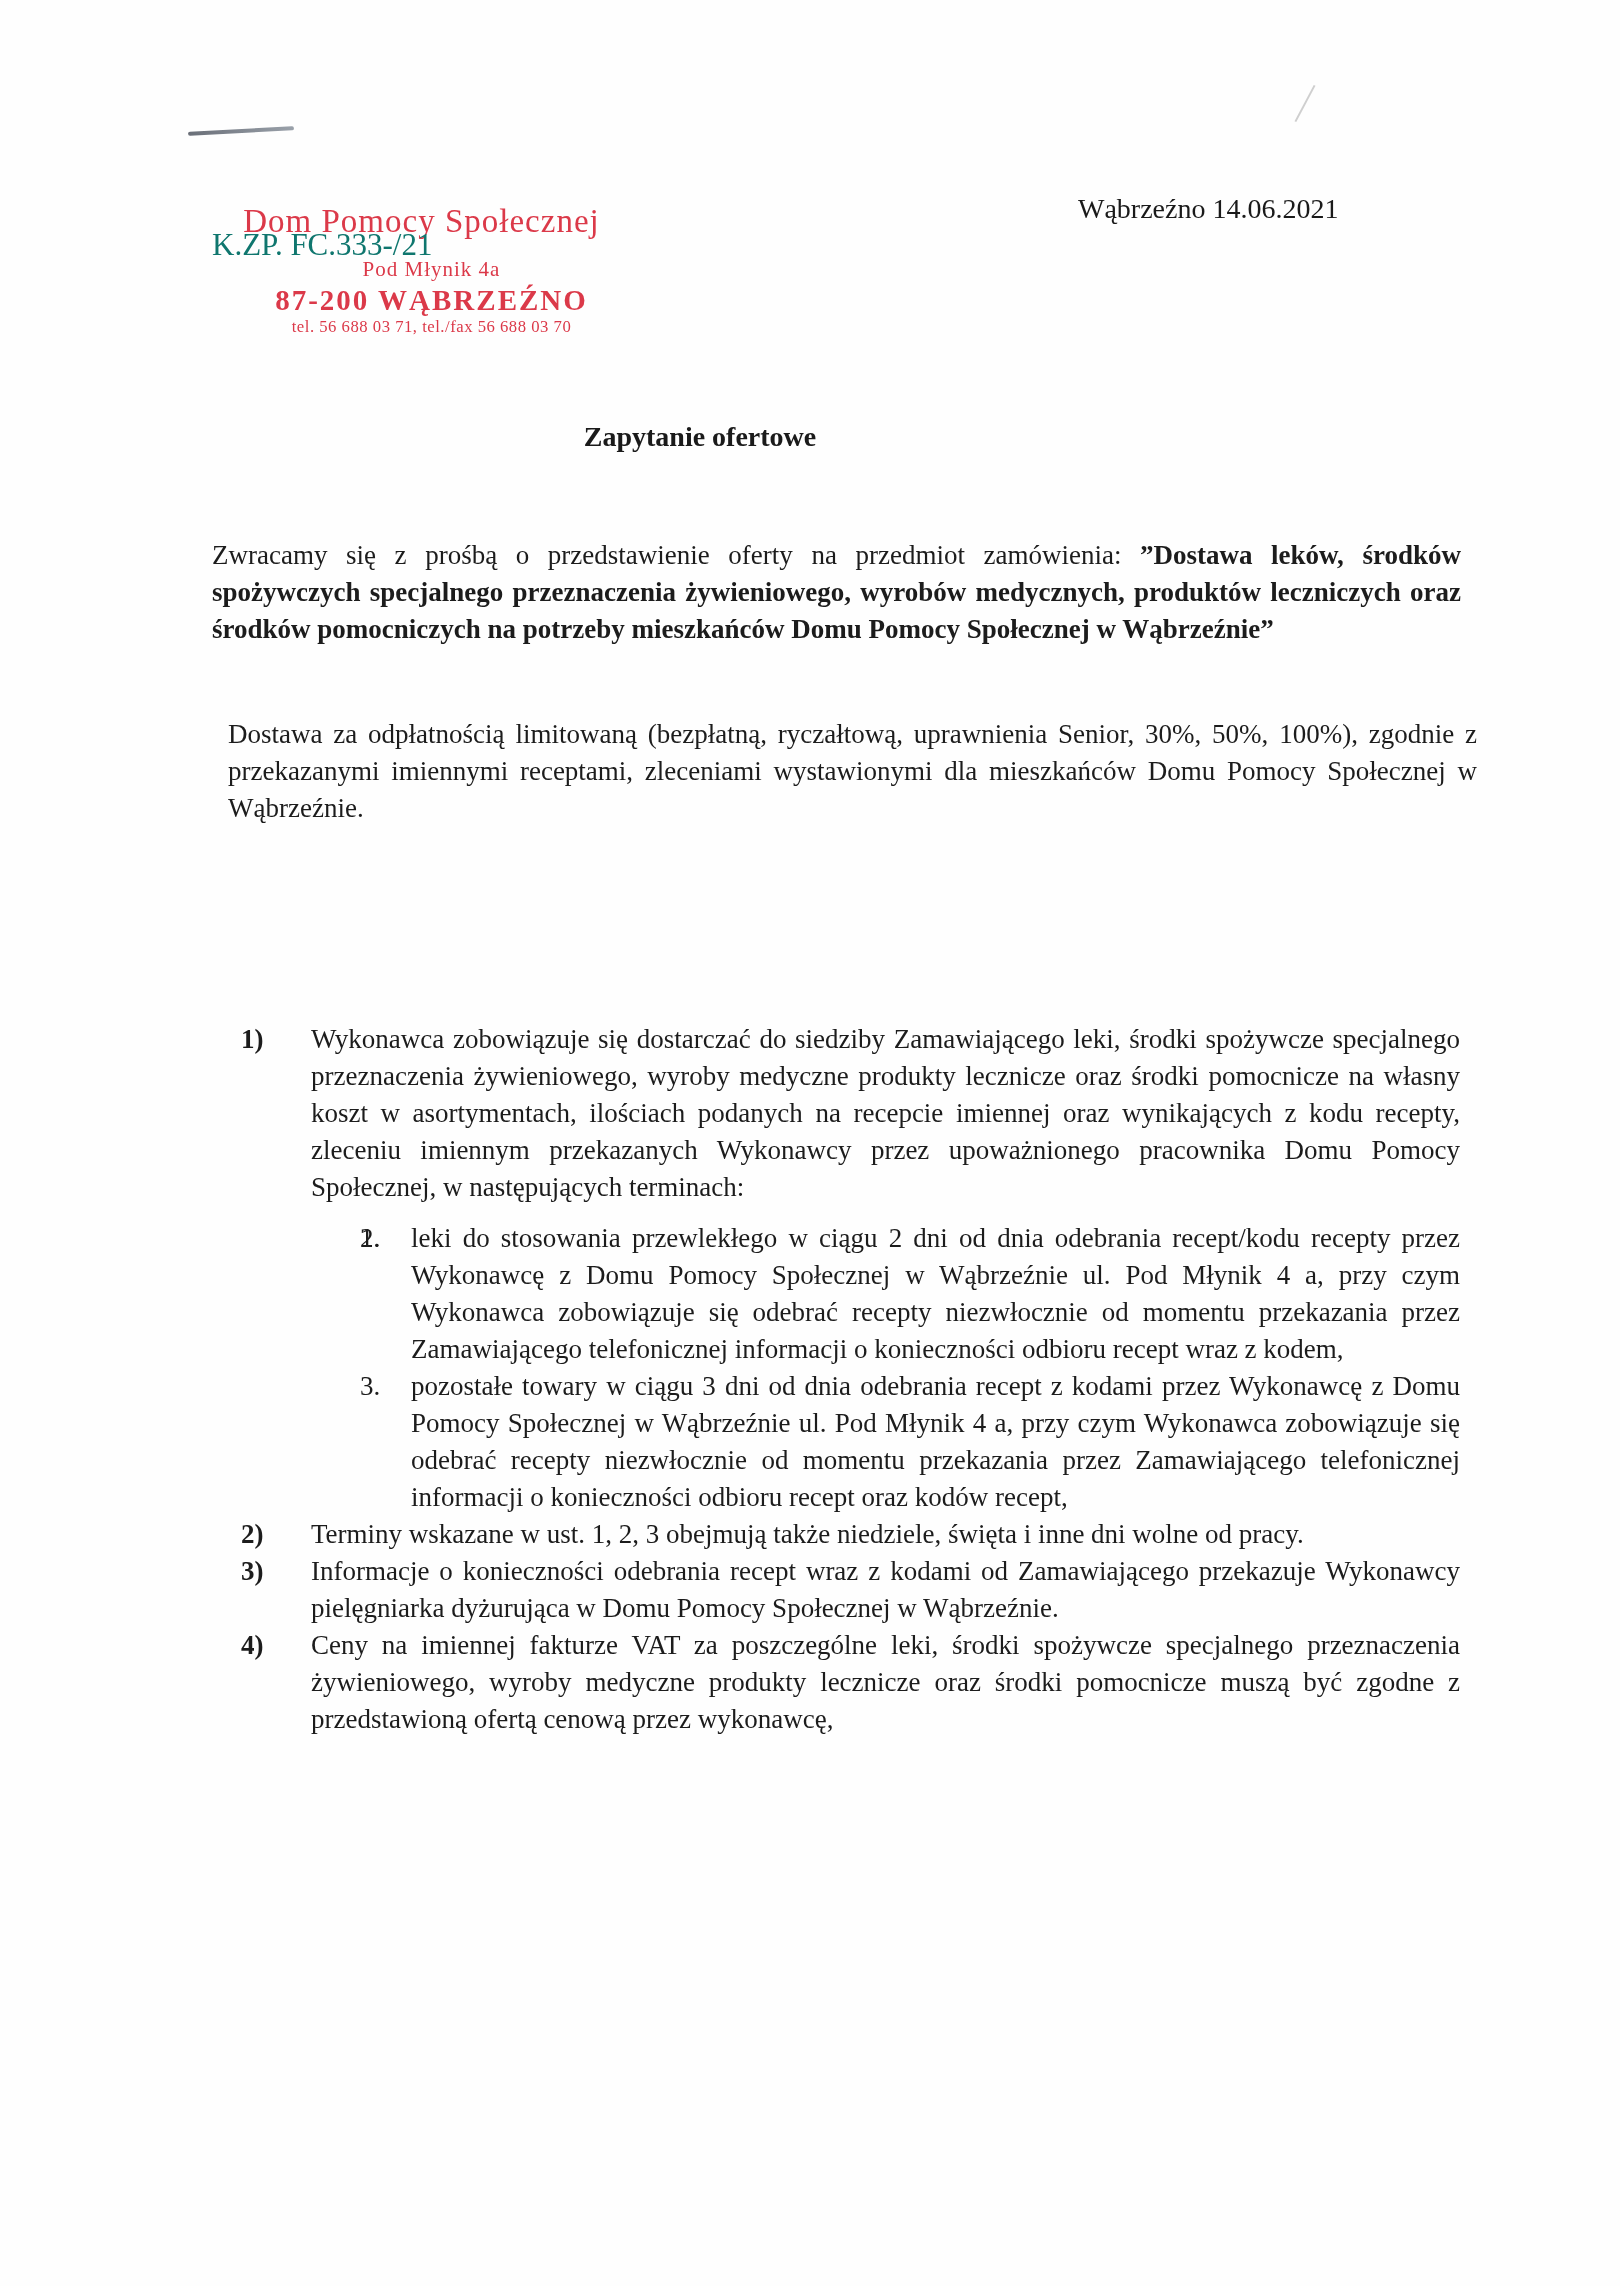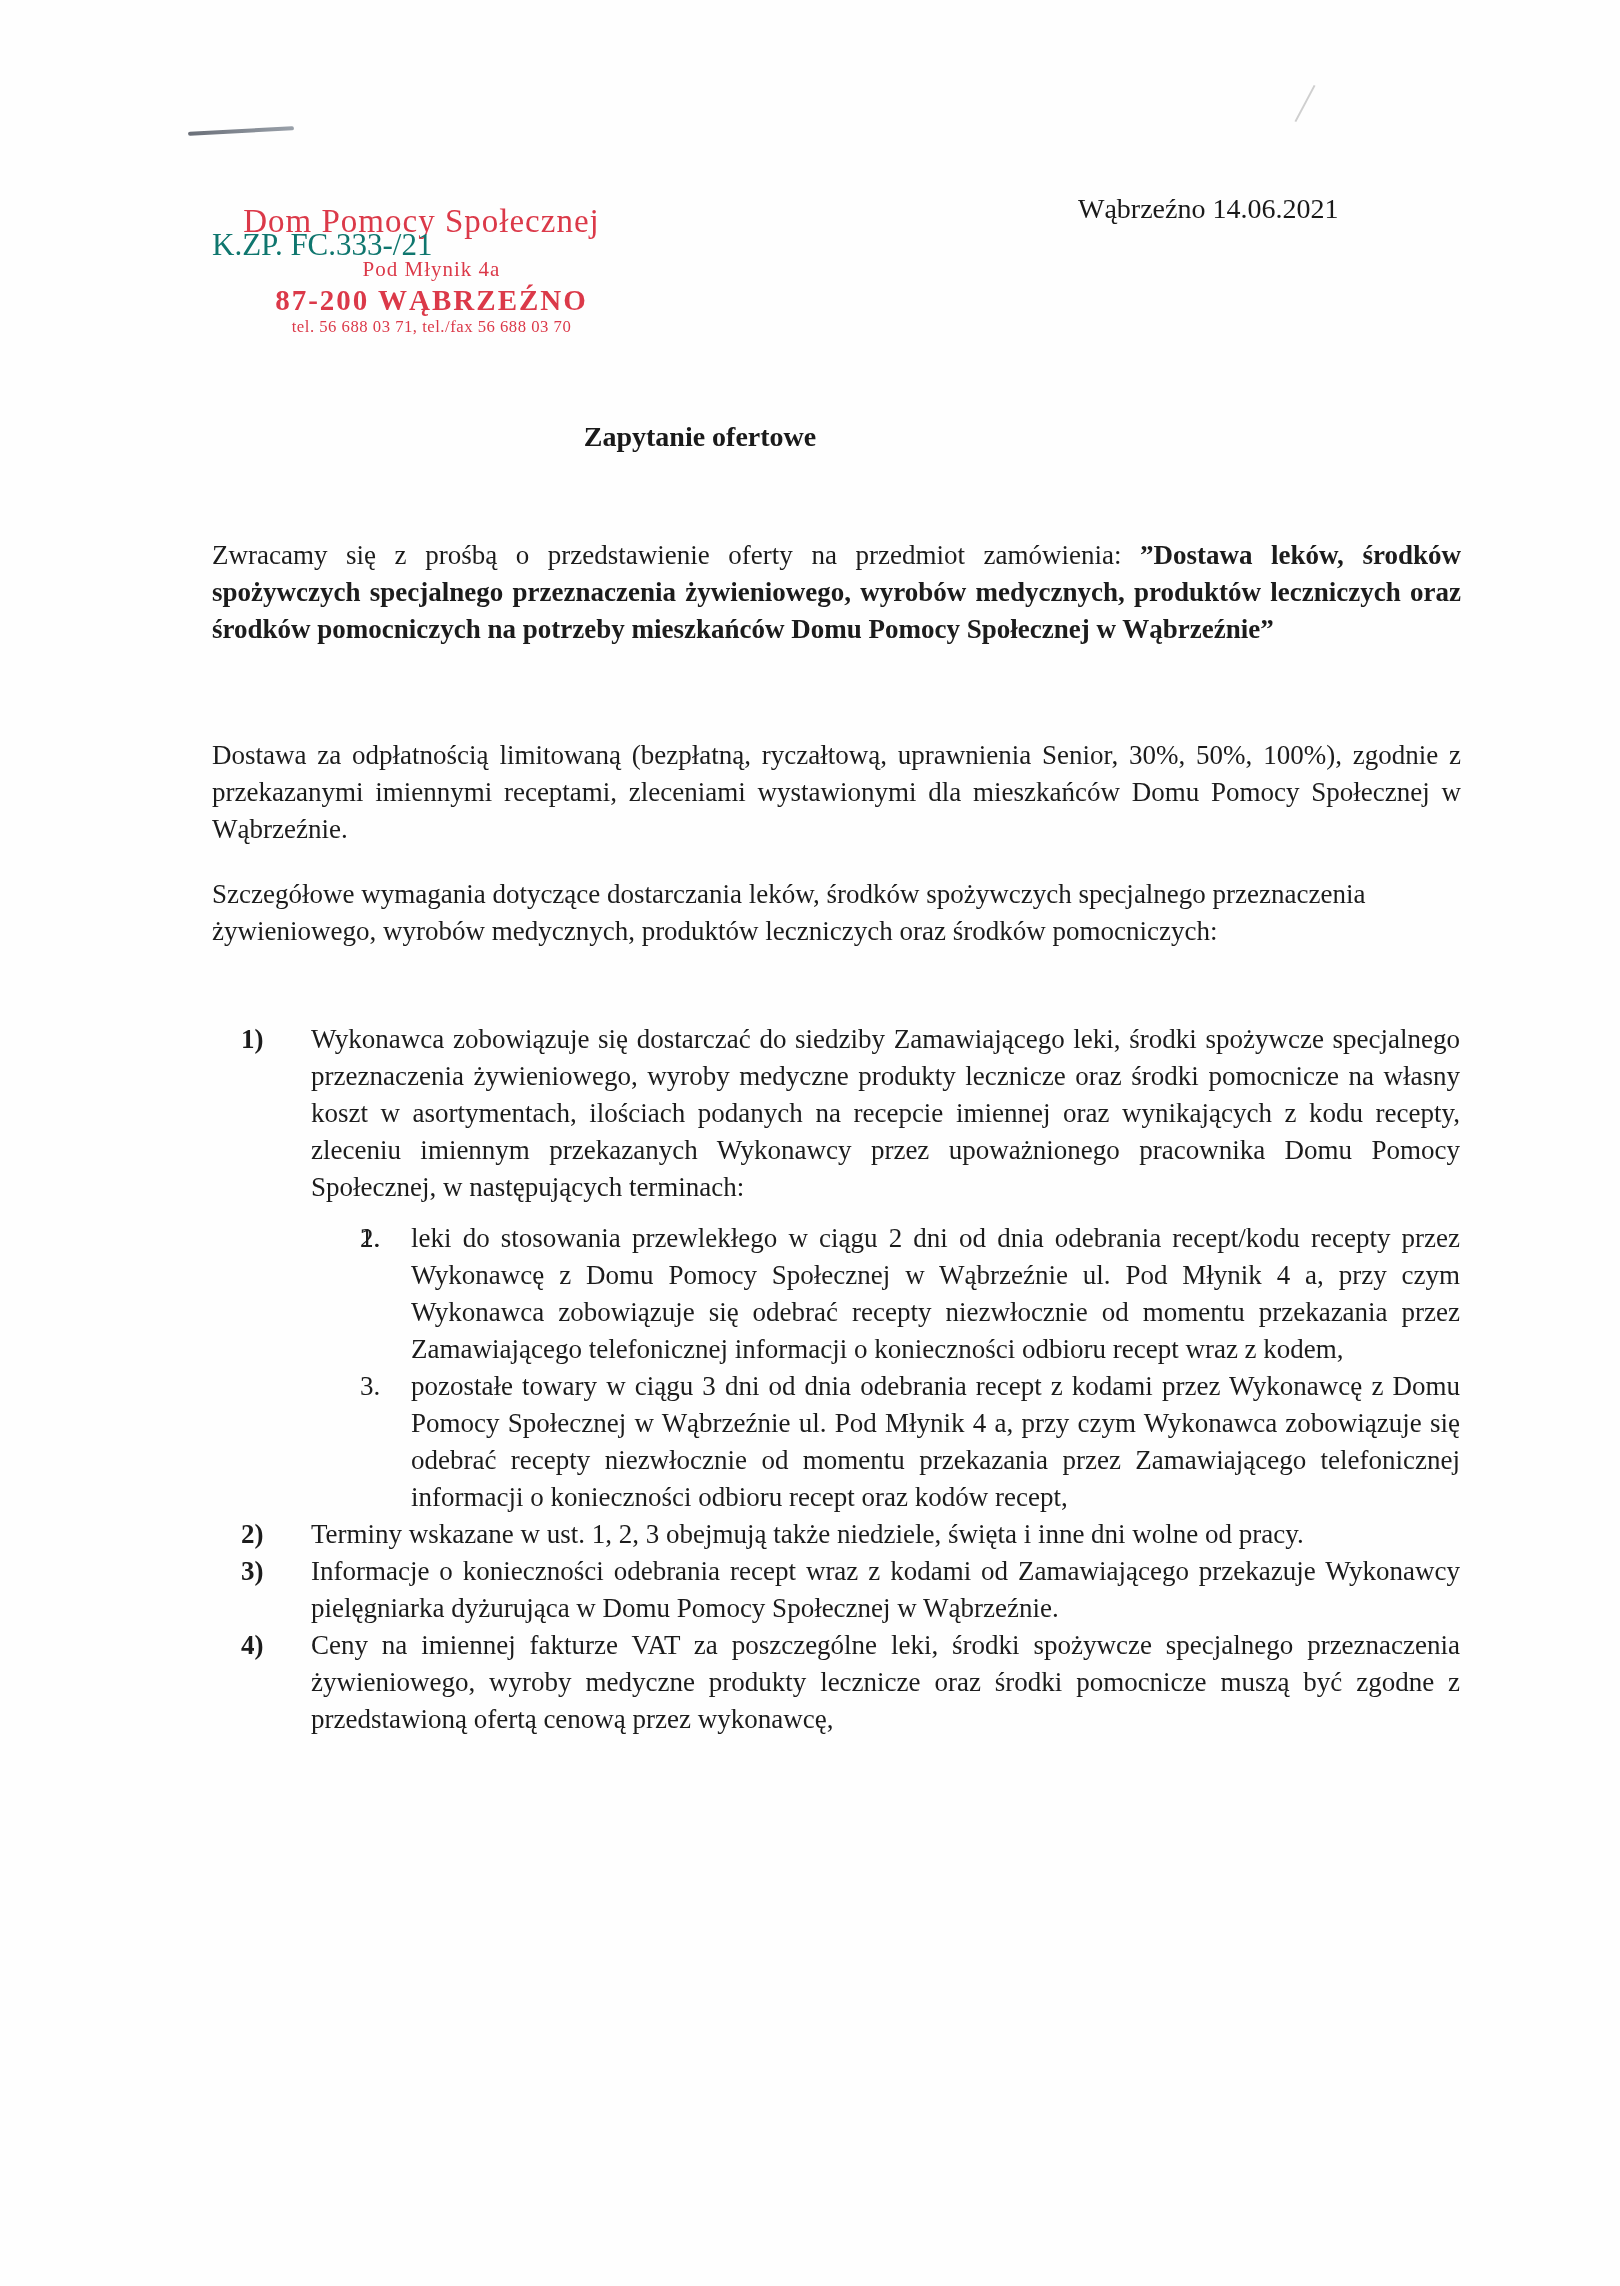--- a/index.html
+++ b/index.html
@@ -20,21 +20,21 @@
     .refno { position: absolute; left: 212px; top: 227px; font-size: 31px; color: #0f766e; }
     .place-date { position: absolute; left: 1078px; top: 193px; font-size: 28px; color: #1a1a1a; }
 
     .title { position: absolute; left: 0; width: 1400px; top: 421px; text-align: center;
              font-size: 28px; font-weight: bold; color: #1a1a1a; }
 
     .para { position: absolute; left: 212px; width: 1249px; font-size: 27px; line-height: 37px;
             text-align: justify; color: #1c1c1c; }
     .para b { font-weight: bold; }
     .p1 { top: 537px; }
-    .p2 { top: 737px; }
+    .p2 { top: 716px; margin-left: 16px; }
     .p3 { top: 876px; text-align: left; }
 
     .list { position: absolute; left: 235px; width: 1225px; font-size: 27px; line-height: 37px; }
     .item { position: relative; padding-left: 76px; text-align: justify; }
     .item .num { position: absolute; left: 5.9px; top: 0; font-weight: bold; }
     .sublist { margin: 13.7px 0 0 0; }
     .subitem { position: relative; padding-left: 176px; text-align: justify; }
     .subitem .snum { position: absolute; left: 125px; top: 0; }
     .l1 { top: 1021px; }
   </style>
@@ -54,21 +54,20 @@
 
   <div class="refno">K.ZP. FC.333-/21</div>
   <div class="place-date">Wąbrzeźno 14.06.2021</div>
 
   <div class="title">Zapytanie ofertowe</div>
 
   <div class="para p1"><span>Zwracamy się z prośbą o przedstawienie oferty na przedmiot zamówienia: </span><b>”Dostawa leków, środków spożywczych specjalnego przeznaczenia żywieniowego, wyrobów medycznych, produktów leczniczych oraz środków pomocniczych na potrzeby mieszkańców Domu Pomocy Społecznej w Wąbrzeźnie”</b></div>
 
   <div class="para p2">Dostawa za odpłatnością limitowaną (bezpłatną, ryczałtową, uprawnienia Senior,  30%, 50%, 100%), zgodnie z przekazanymi imiennymi receptami, zleceniami wystawionymi dla mieszkańców Domu Pomocy Społecznej w Wąbrzeźnie.</div>
 
-  <div class="para p3">Szczegółowe wymagania dotyczące dostarczania leków, środków spożywczych specjalnego przeznaczenia żywieniowego, wyrobów medycznych, produktów leczniczych oraz środków pomocniczych:</div>
 
   <div class="list l1">
     <div class="item">
       <span class="num">1)</span>
       <div>Wykonawca zobowiązuje się dostarczać do siedziby Zamawiającego leki, środki spożywcze specjalnego przeznaczenia żywieniowego, wyroby medyczne  produkty lecznicze oraz środki pomocnicze na własny koszt w asortymentach, ilościach podanych na recepcie imiennej oraz wynikających z kodu recepty, zleceniu imiennym przekazanych Wykonawcy przez upoważnionego pracownika Domu Pomocy Społecznej, w następujących terminach:</div>
     </div>
     <div class="sublist">
       <div class="subitem">
         <span class="snum">1.</span>
       </div>

